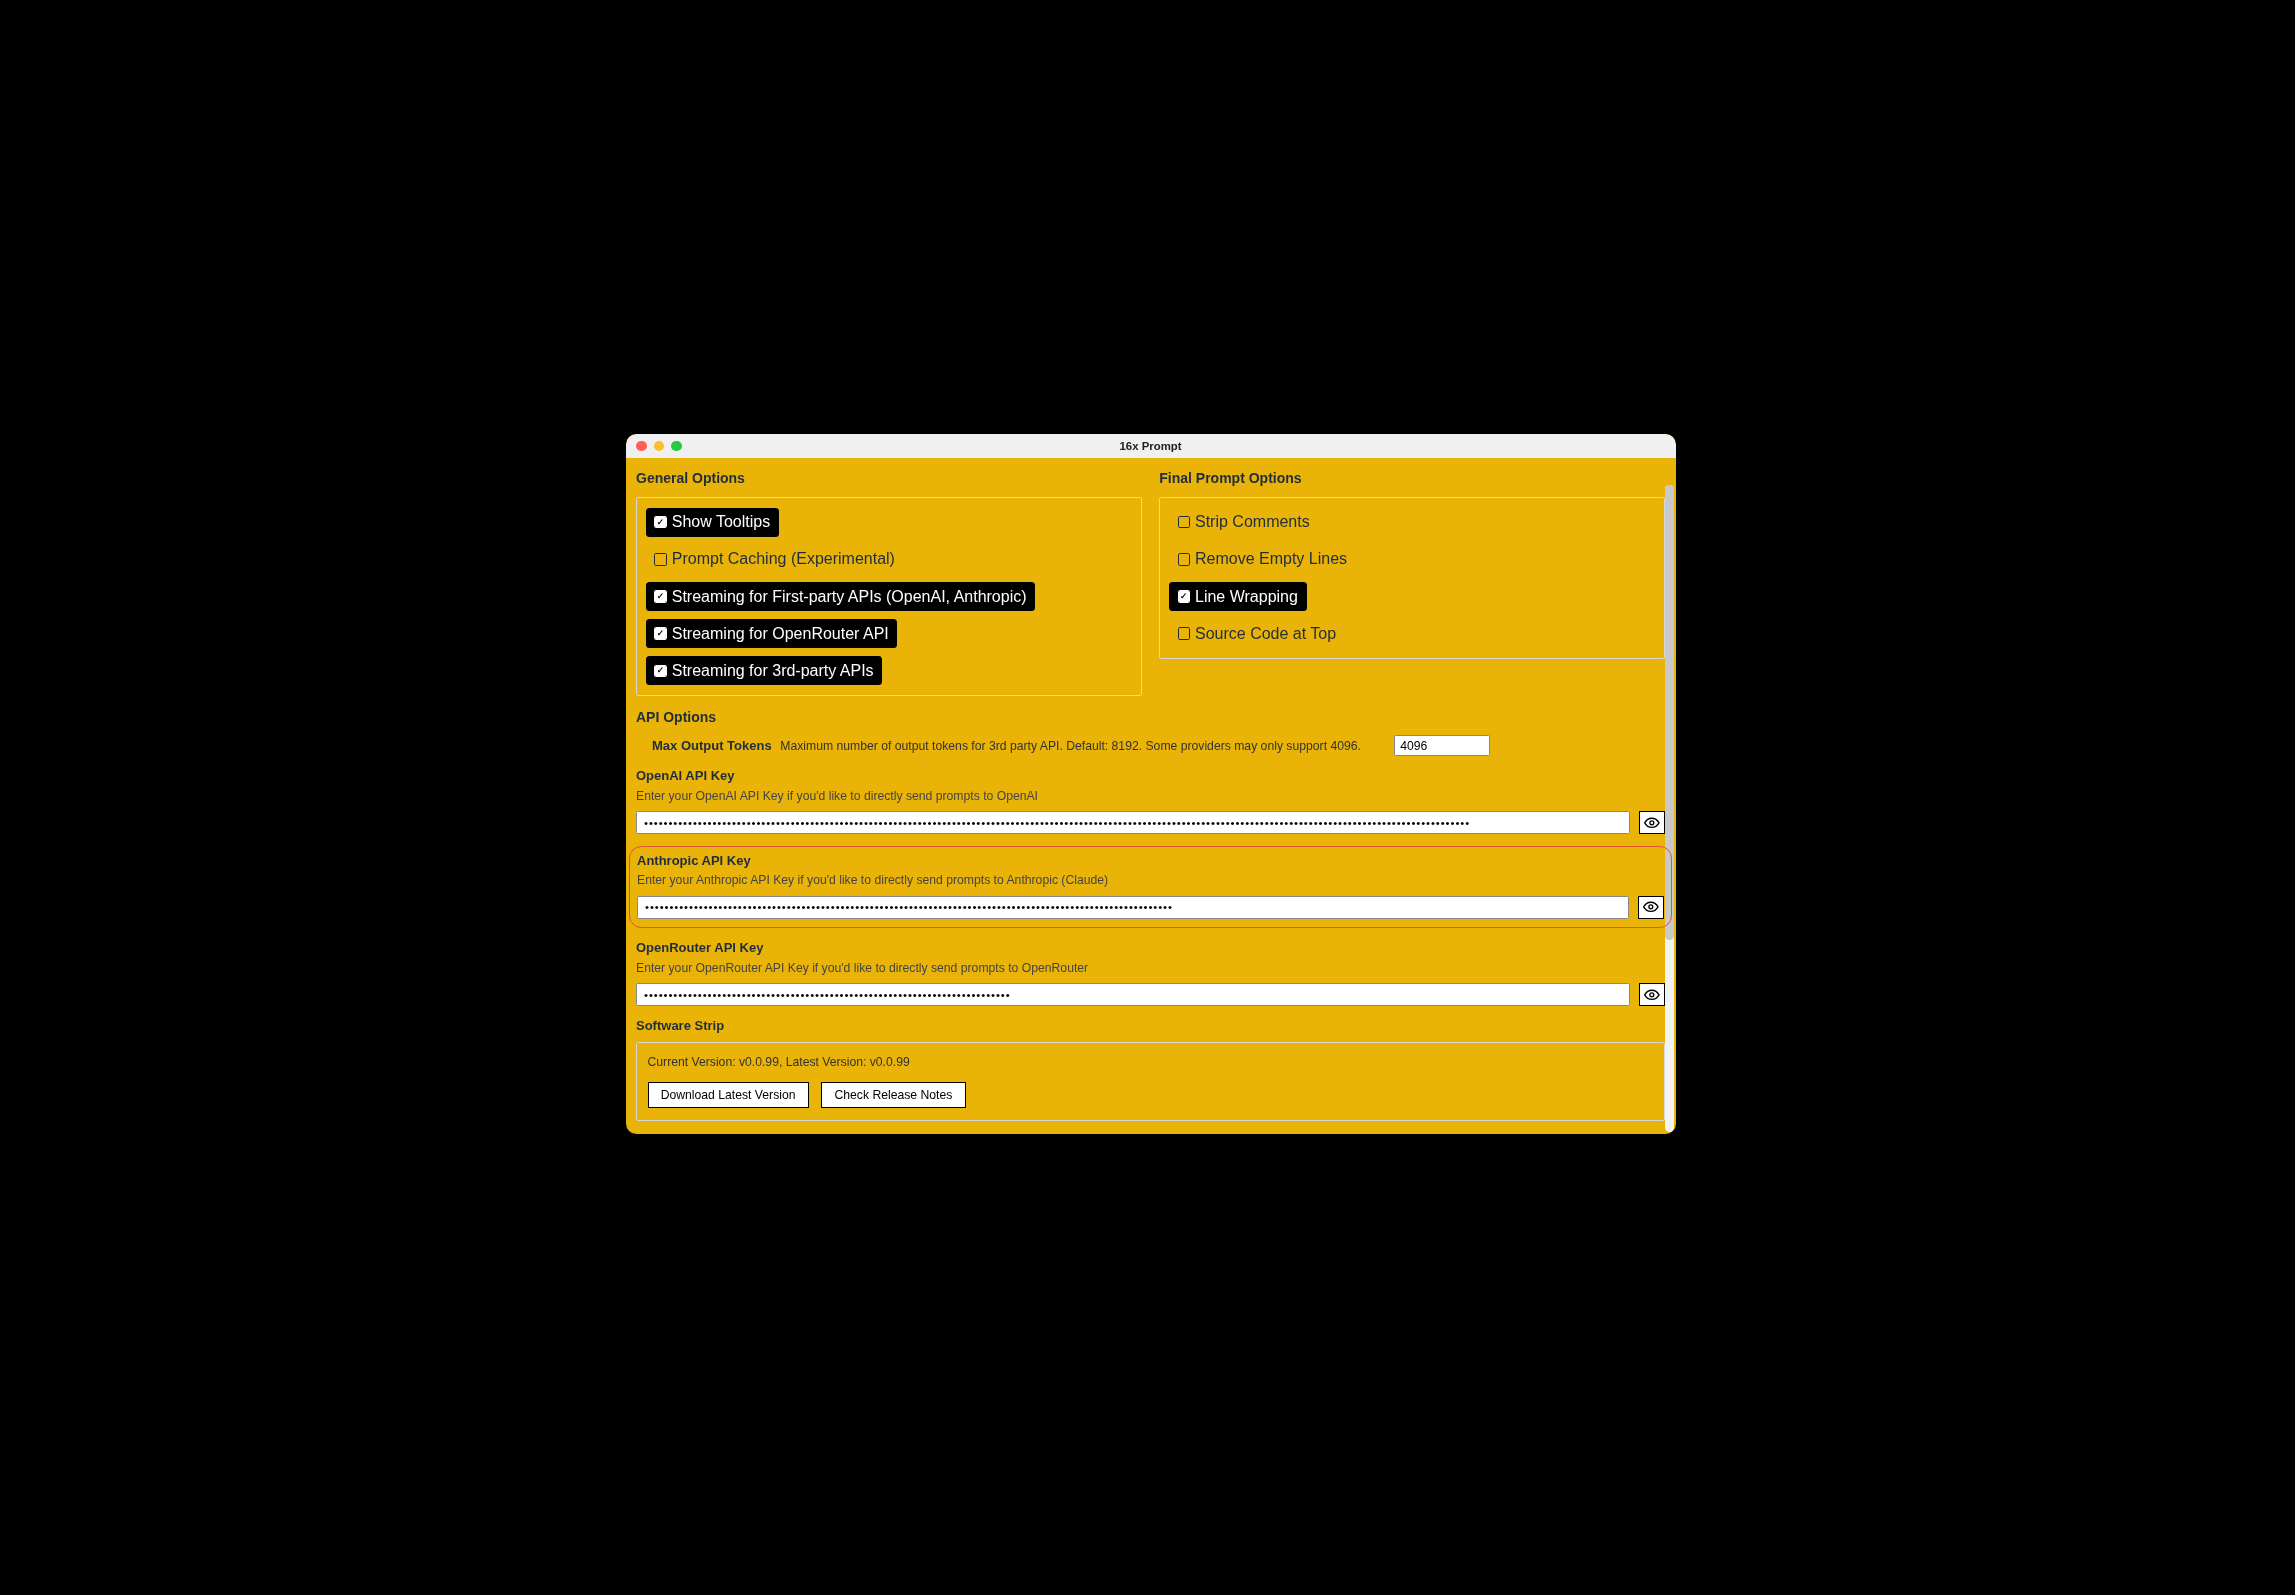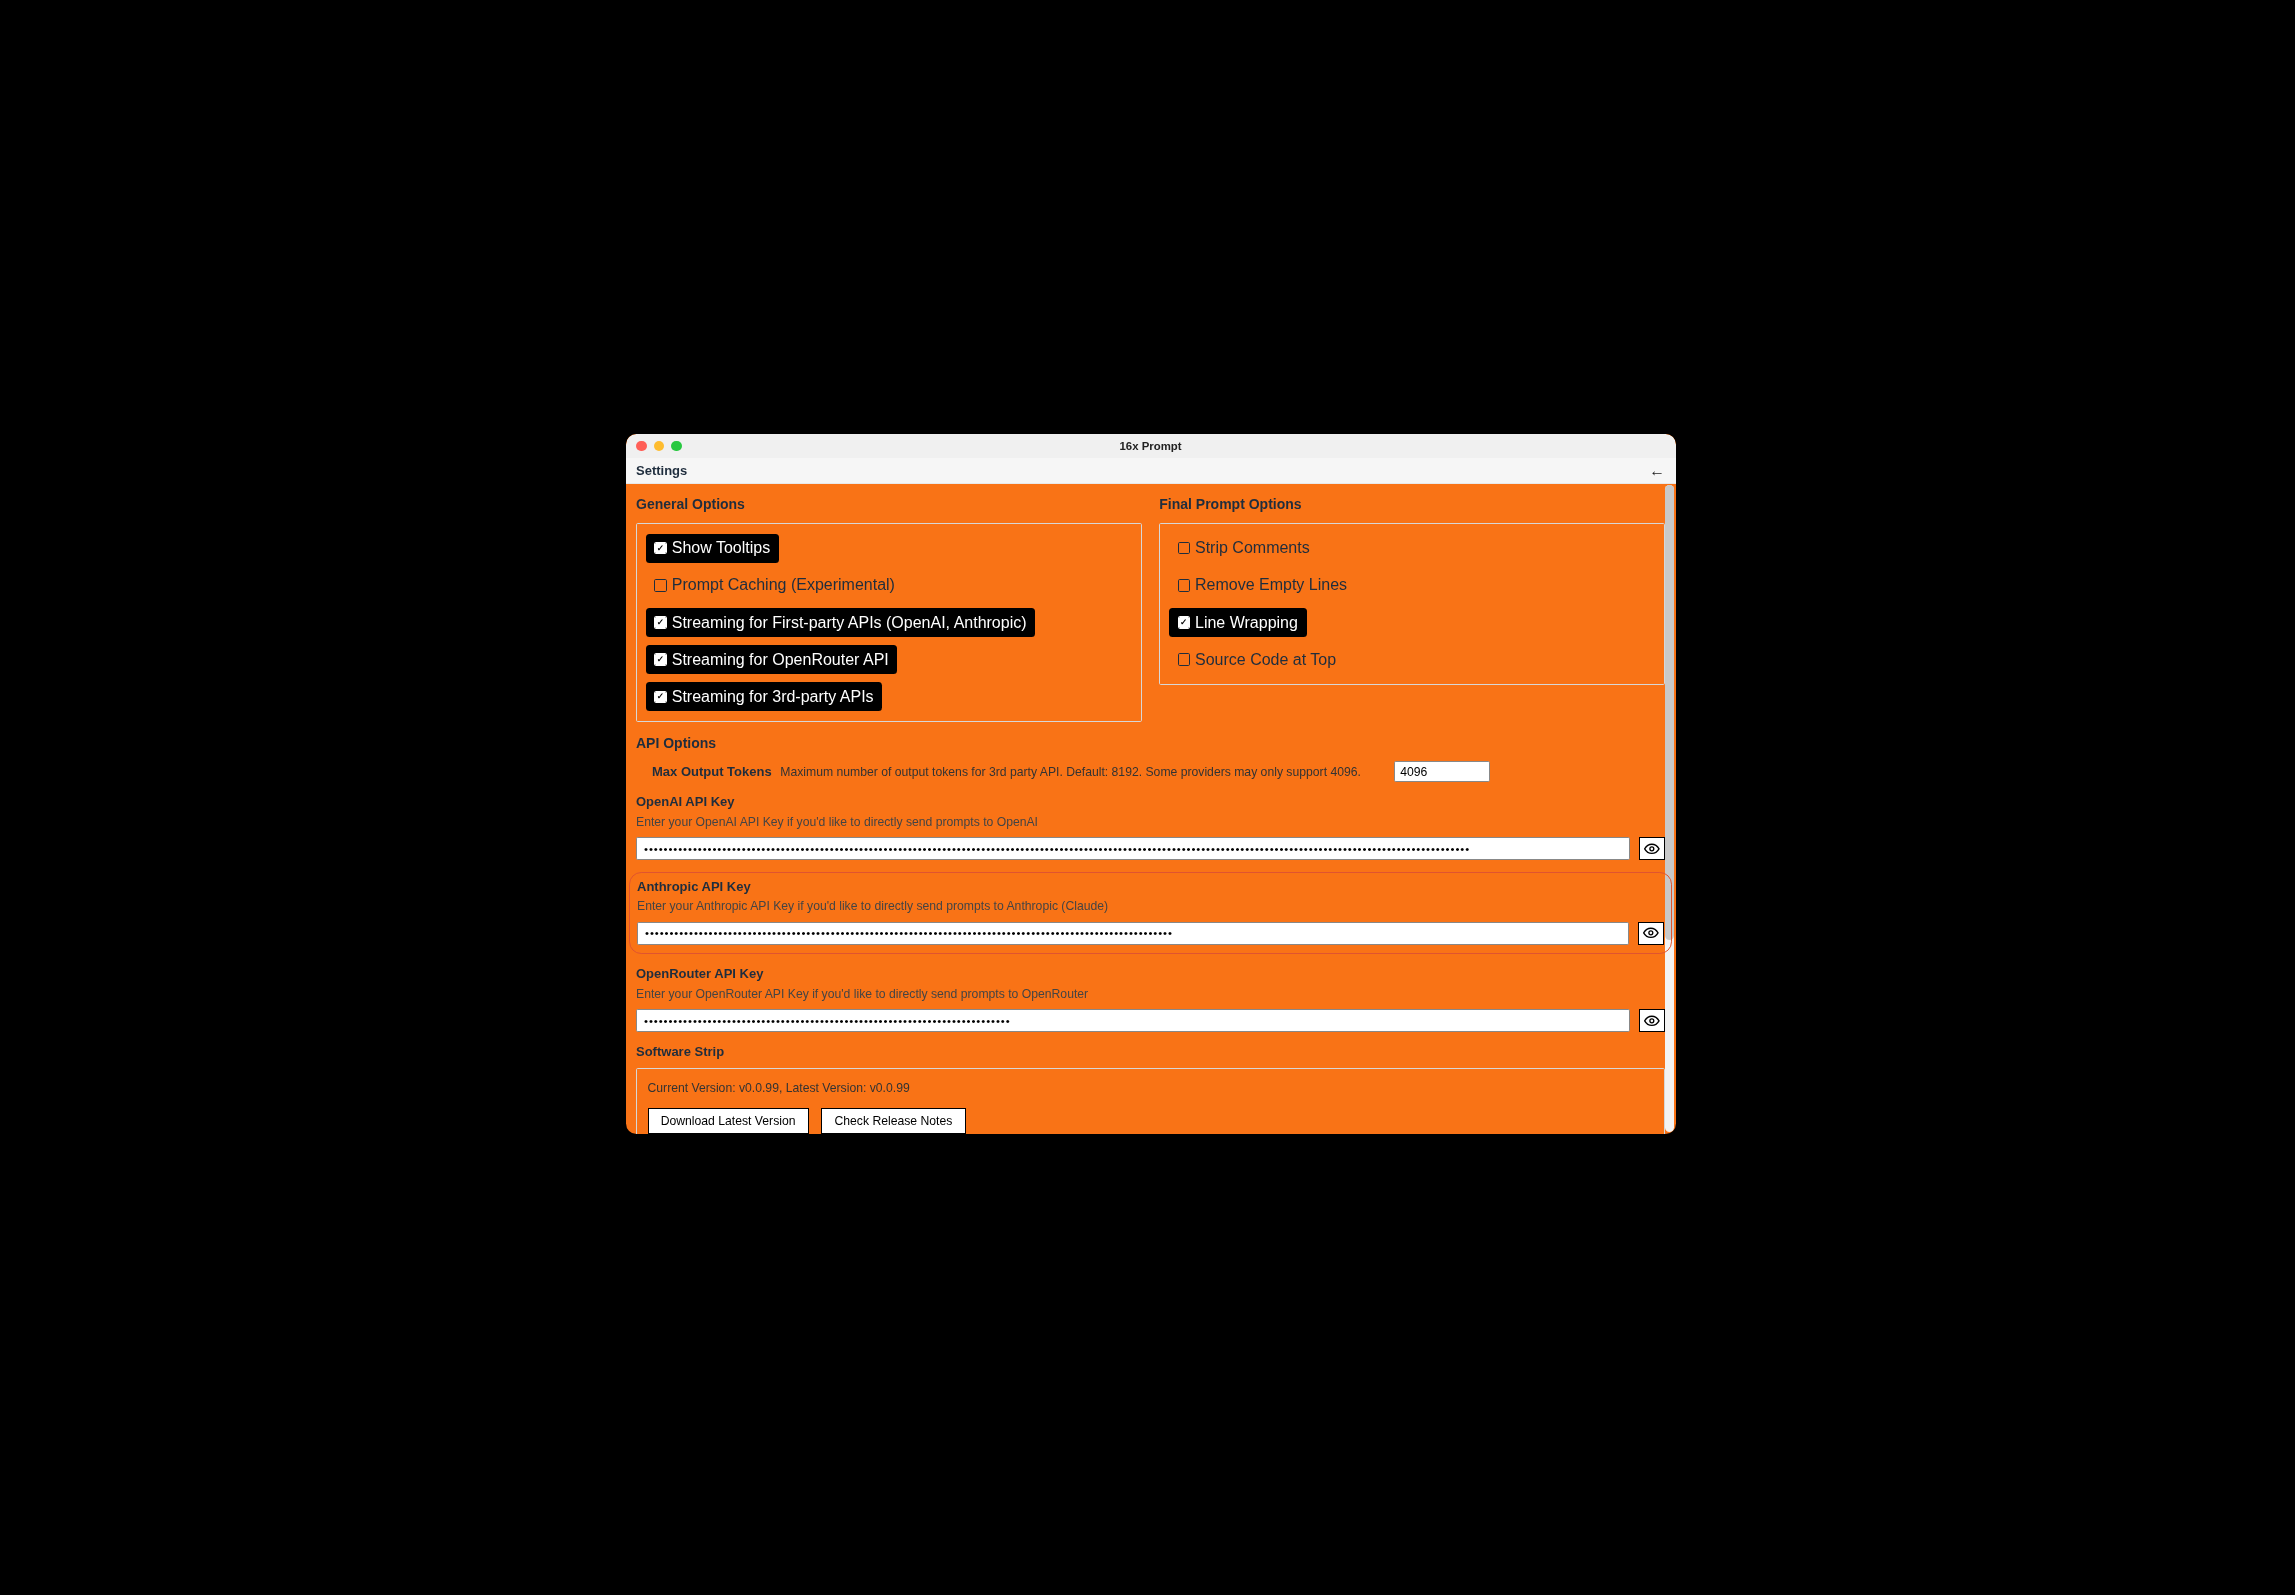--- a/index.html
+++ b/index.html
@@ -15,21 +15,21 @@
     width: 1148px;
     height: 798px;
     position: relative;
   }
   .window {
     position: absolute;
     left: 52px;
     top: 35px;
     width: 1050px;
     height: 700px;
-    background: #f97316;
+    background: #eab308;
     border-radius: 10.5px;
     overflow: hidden;
     box-shadow: 0 17.5px 52px rgba(0,0,0,.5);
     display: flex;
     flex-direction: column;
   }
   .titlebar {
     height: 24.5px;
     background: #f0f0f0;
     border-top-left-radius: 10.5px;
@@ -252,24 +252,20 @@
 
     <div class="titlebar">
       <div class="traffic">
         <div class="dot red"></div>
         <div class="dot yellow"></div>
         <div class="dot green"></div>
       </div>
       <div class="title">16x Prompt</div>
     </div>
 
-    <div class="subheader">
-      <div class="page-title">Settings</div>
-      <div class="back-arrow">←</div>
-    </div>
 
     <div class="scrollbar-track"></div>
     <div class="scrollbar-thumb"></div>
 
     <div class="content">
 
       <div class="two-col">
         <div class="col">
           <div class="section-heading">General Options</div>
           <div class="option-box">

